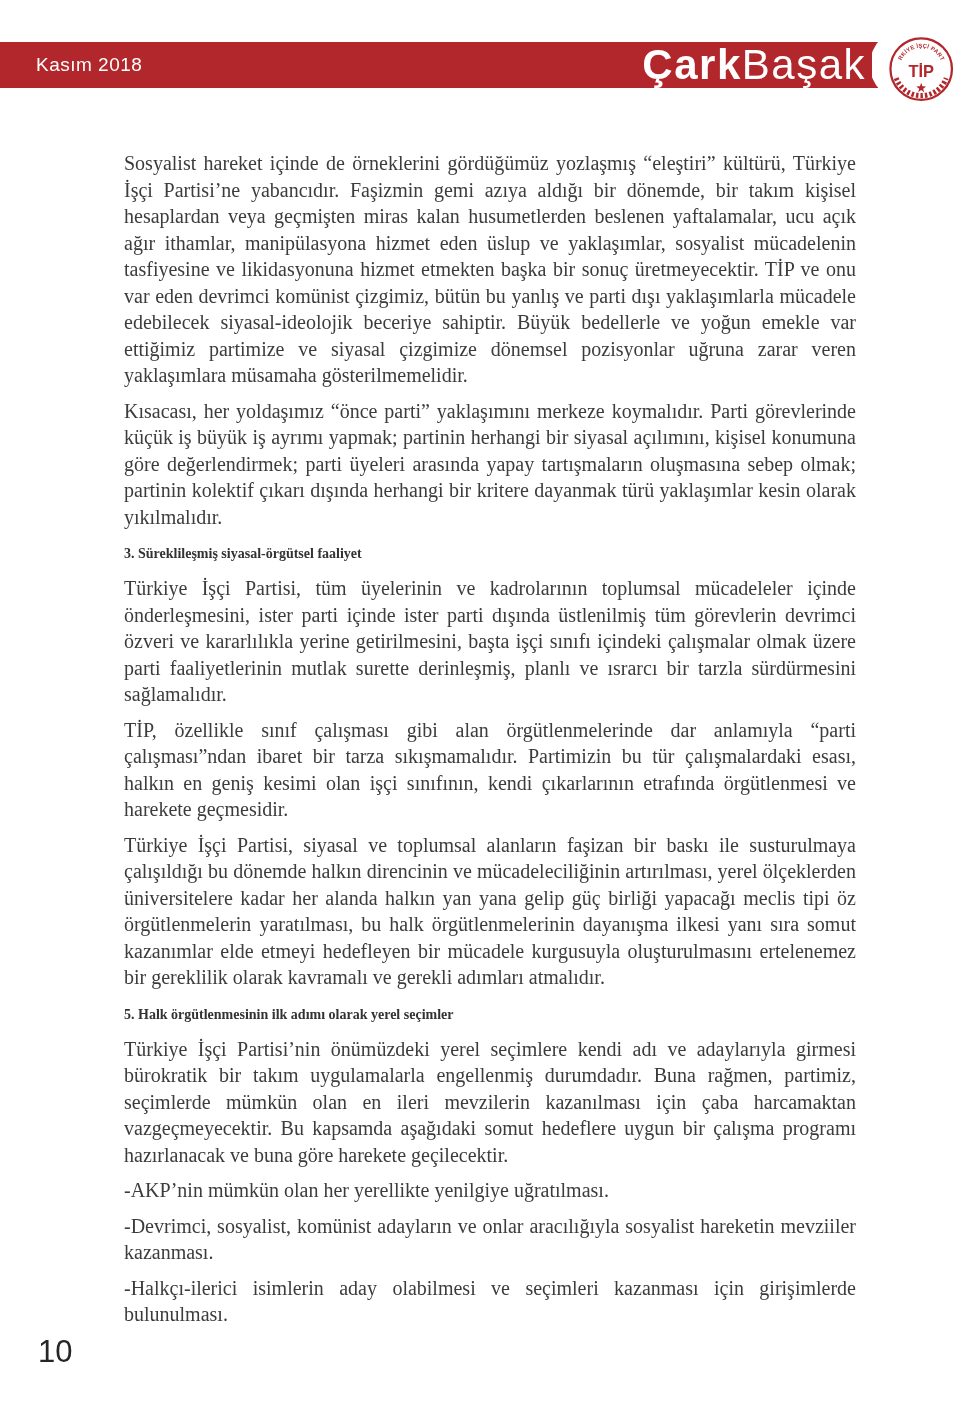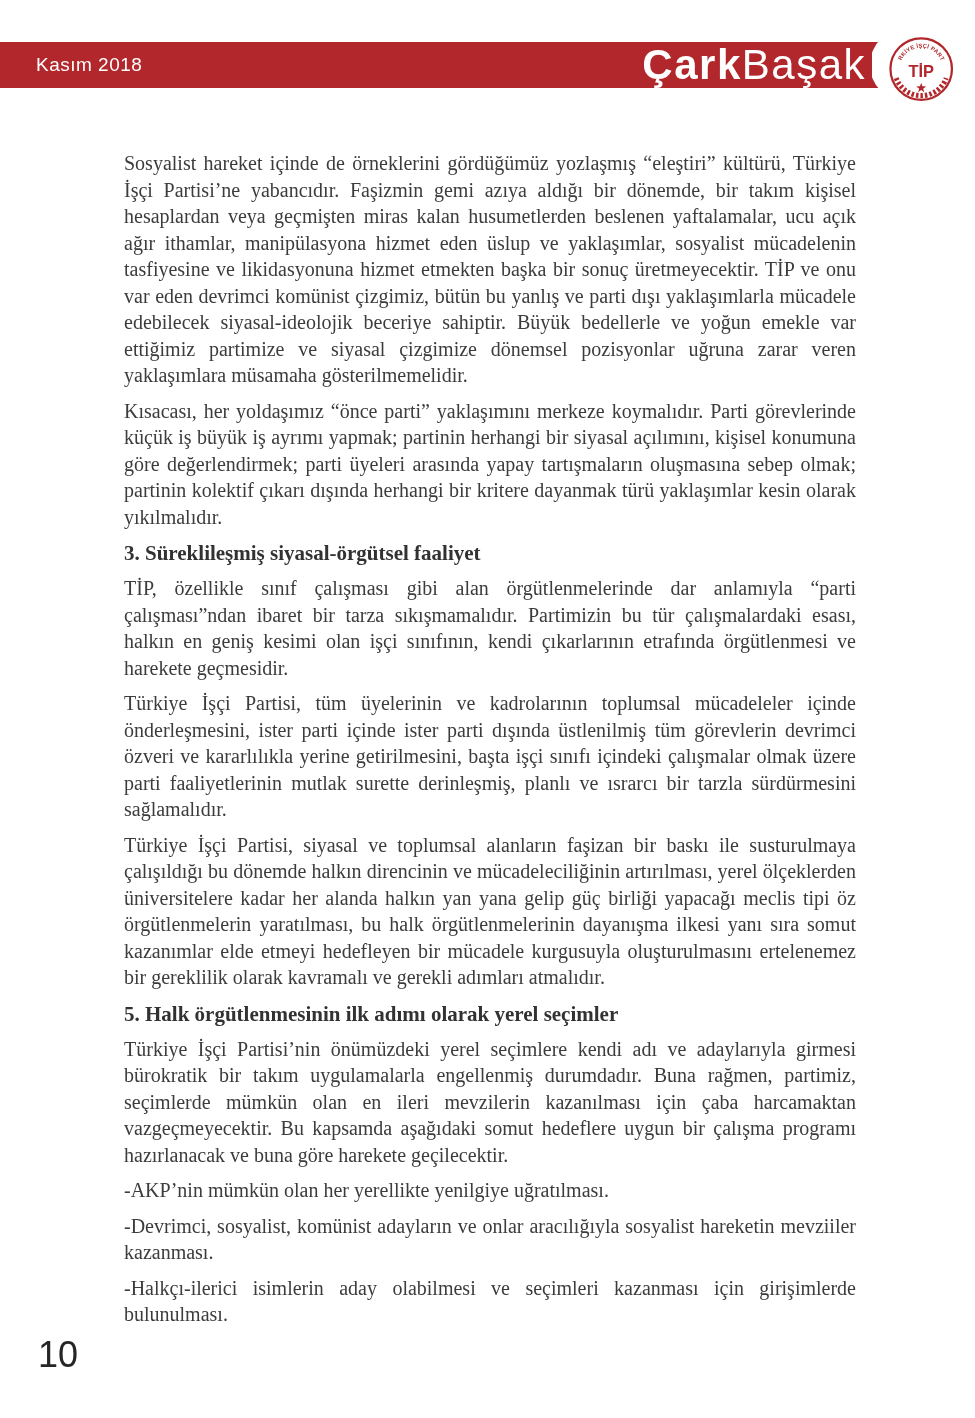--- a/index.html
+++ b/index.html
@@ -62,35 +62,35 @@
     top: 112px;
     width: 732px;
     color: #3c3c3c;
     font-size: 20px;
     line-height: 26.5px;
     text-align: justify;
     margin-top: 38px;
   }
   .content p.para { margin: 0 0 9px 0; }
   .content h2.heading {
-    font-size: 21px;
+    font-size: 14px;
     line-height: 27px;
     margin: 10px 0 8px 0;
     font-weight: 700;
     color: #323232;
     text-align: left;
   }
 
   
   .page-number {
     position: absolute;
     left: 38px;
     top: 1334px;
     font-family: "Liberation Sans", sans-serif;
-    font-size: 36px;
+    font-size: 31px;
     font-weight: 500;
     color: #262626;
   }
 </style>
 </head>
 <body>
 
 <div class="page">
 
   <div class="banner">
@@ -107,22 +107,22 @@
       <textPath href="#ringTextPath" startOffset="50%" text-anchor="middle">TÜRKİYE İŞÇİ PARTİSİ</textPath>
     </text>
     <text x="48" y="50" font-size="16" font-weight="800" fill="#b1272b" text-anchor="middle" font-family="Liberation Sans, sans-serif">TİP</text>
     <polygon transform="translate(48,60.5) scale(0.85)" points="0,-6 1.41,-1.94 5.71,-1.85 2.28,0.74 3.53,4.85 0,2.4 -3.53,4.85 -2.28,0.74 -5.71,-1.85 -1.41,-1.94" fill="#b1272b"></polygon>
   </svg>
 
   <div class="content">
     <p class="para">Sosyalist hareket içinde de örneklerini gördüğümüz yozlaşmış “eleştiri” kültürü, Türkiye İşçi Partisi’ne yabancıdır. Faşizmin gemi azıya aldığı bir dönemde, bir takım kişisel hesaplardan veya geçmişten miras kalan husumetlerden beslenen yaftalamalar, ucu açık ağır ithamlar, manipülasyona hizmet eden üslup ve yaklaşımlar, sosyalist mücadelenin tasfiyesine ve likidasyonuna hizmet etmekten başka bir sonuç üretmeyecektir. TİP ve onu var eden devrimci komünist çizgimiz, bütün bu yanlış ve parti dışı yaklaşımlarla mücadele edebilecek siyasal-ideolojik beceriye sahiptir. Büyük bedellerle ve yoğun emekle var ettiğimiz partimize ve siyasal çizgimize dönemsel pozisyonlar uğruna zarar veren yaklaşımlara müsamaha gösterilmemelidir.</p>
     <p class="para">Kısacası, her yoldaşımız “önce parti” yaklaşımını merkeze koymalıdır. Parti görevlerinde küçük iş büyük iş ayrımı yapmak; partinin herhangi bir siyasal açılımını, kişisel konumuna göre değerlendirmek; parti üyeleri arasında yapay tartışmaların oluşmasına sebep olmak; partinin kolektif çıkarı dışında herhangi bir kritere dayanmak türü yaklaşımlar kesin olarak yıkılmalıdır.</p>
     <h2 class="heading">3. Süreklileşmiş siyasal-örgütsel faaliyet</h2>
+    <p class="para">Türkiye İşçi Partisi, tüm üyelerinin ve kadrolarının toplumsal mücadeleler içinde önderleşmesini, ister parti içinde ister parti dışında üstlenilmiş tüm görevlerin devrimci özveri ve kararlılıkla yerine getirilmesini, başta işçi sınıfı içindeki çalışmalar olmak üzere parti faaliyetlerinin mutlak surette derinleşmiş, planlı ve ısrarcı bir tarzla sürdürmesini sağlamalıdır.</p>
     <p class="para">TİP, özellikle sınıf çalışması gibi alan örgütlenmelerinde dar anlamıyla “parti çalışması”ndan ibaret bir tarza sıkışmamalıdır. Partimizin bu tür çalışmalardaki esası, halkın en geniş kesimi olan işçi sınıfının, kendi çıkarlarının etrafında örgütlenmesi ve harekete geçmesidir.</p>
-    <p class="para">Türkiye İşçi Partisi, tüm üyelerinin ve kadrolarının toplumsal mücadeleler içinde önderleşmesini, ister parti içinde ister parti dışında üstlenilmiş tüm görevlerin devrimci özveri ve kararlılıkla yerine getirilmesini, başta işçi sınıfı içindeki çalışmalar olmak üzere parti faaliyetlerinin mutlak surette derinleşmiş, planlı ve ısrarcı bir tarzla sürdürmesini sağlamalıdır.</p>
     <p class="para">Türkiye İşçi Partisi, siyasal ve toplumsal alanların faşizan bir baskı ile susturulmaya çalışıldığı bu dönemde halkın direncinin ve mücadeleciliğinin artırılması, yerel ölçeklerden üniversitelere kadar her alanda halkın yan yana gelip güç birliği yapacağı meclis tipi öz örgütlenmelerin yaratılması, bu halk örgütlenmelerinin dayanışma ilkesi yanı sıra somut kazanımlar elde etmeyi hedefleyen bir mücadele kurgusuyla oluşturulmasını ertelenemez bir gereklilik olarak kavramalı ve gerekli adımları atmalıdır.</p>
     <h2 class="heading">5. Halk örgütlenmesinin ilk adımı olarak yerel seçimler</h2>
     <p class="para">Türkiye İşçi Partisi’nin önümüzdeki yerel seçimlere kendi adı ve adaylarıyla girmesi bürokratik bir takım uygulamalarla engellenmiş durumdadır. Buna rağmen, partimiz, seçimlerde mümkün olan en ileri mevzilerin kazanılması için çaba harcamaktan vazgeçmeyecektir. Bu kapsamda aşağıdaki somut hedeflere uygun bir çalışma programı hazırlanacak ve buna göre harekete geçilecektir.</p>
     <p class="para">-AKP’nin mümkün olan her yerellikte yenilgiye uğratılması.</p>
     <p class="para">-Devrimci, sosyalist, komünist adayların ve onlar aracılığıyla sosyalist hareketin mevziiler kazanması.</p>
     <p class="para">-Halkçı-ilerici isimlerin aday olabilmesi ve seçimleri kazanması için girişimlerde bulunulması.</p>
   </div>
 
   <div class="page-number">10</div>
 

